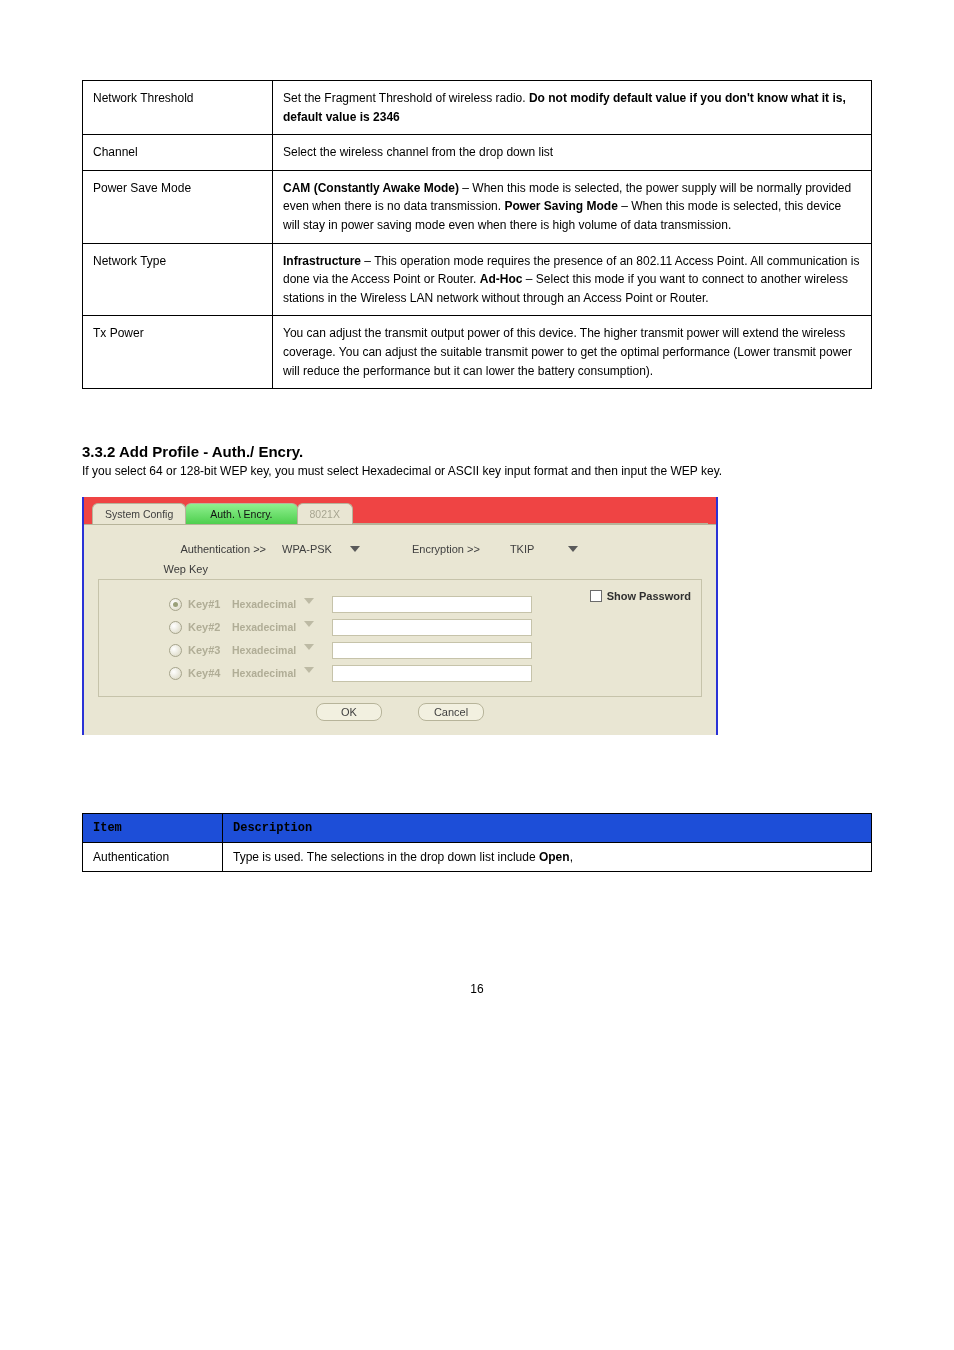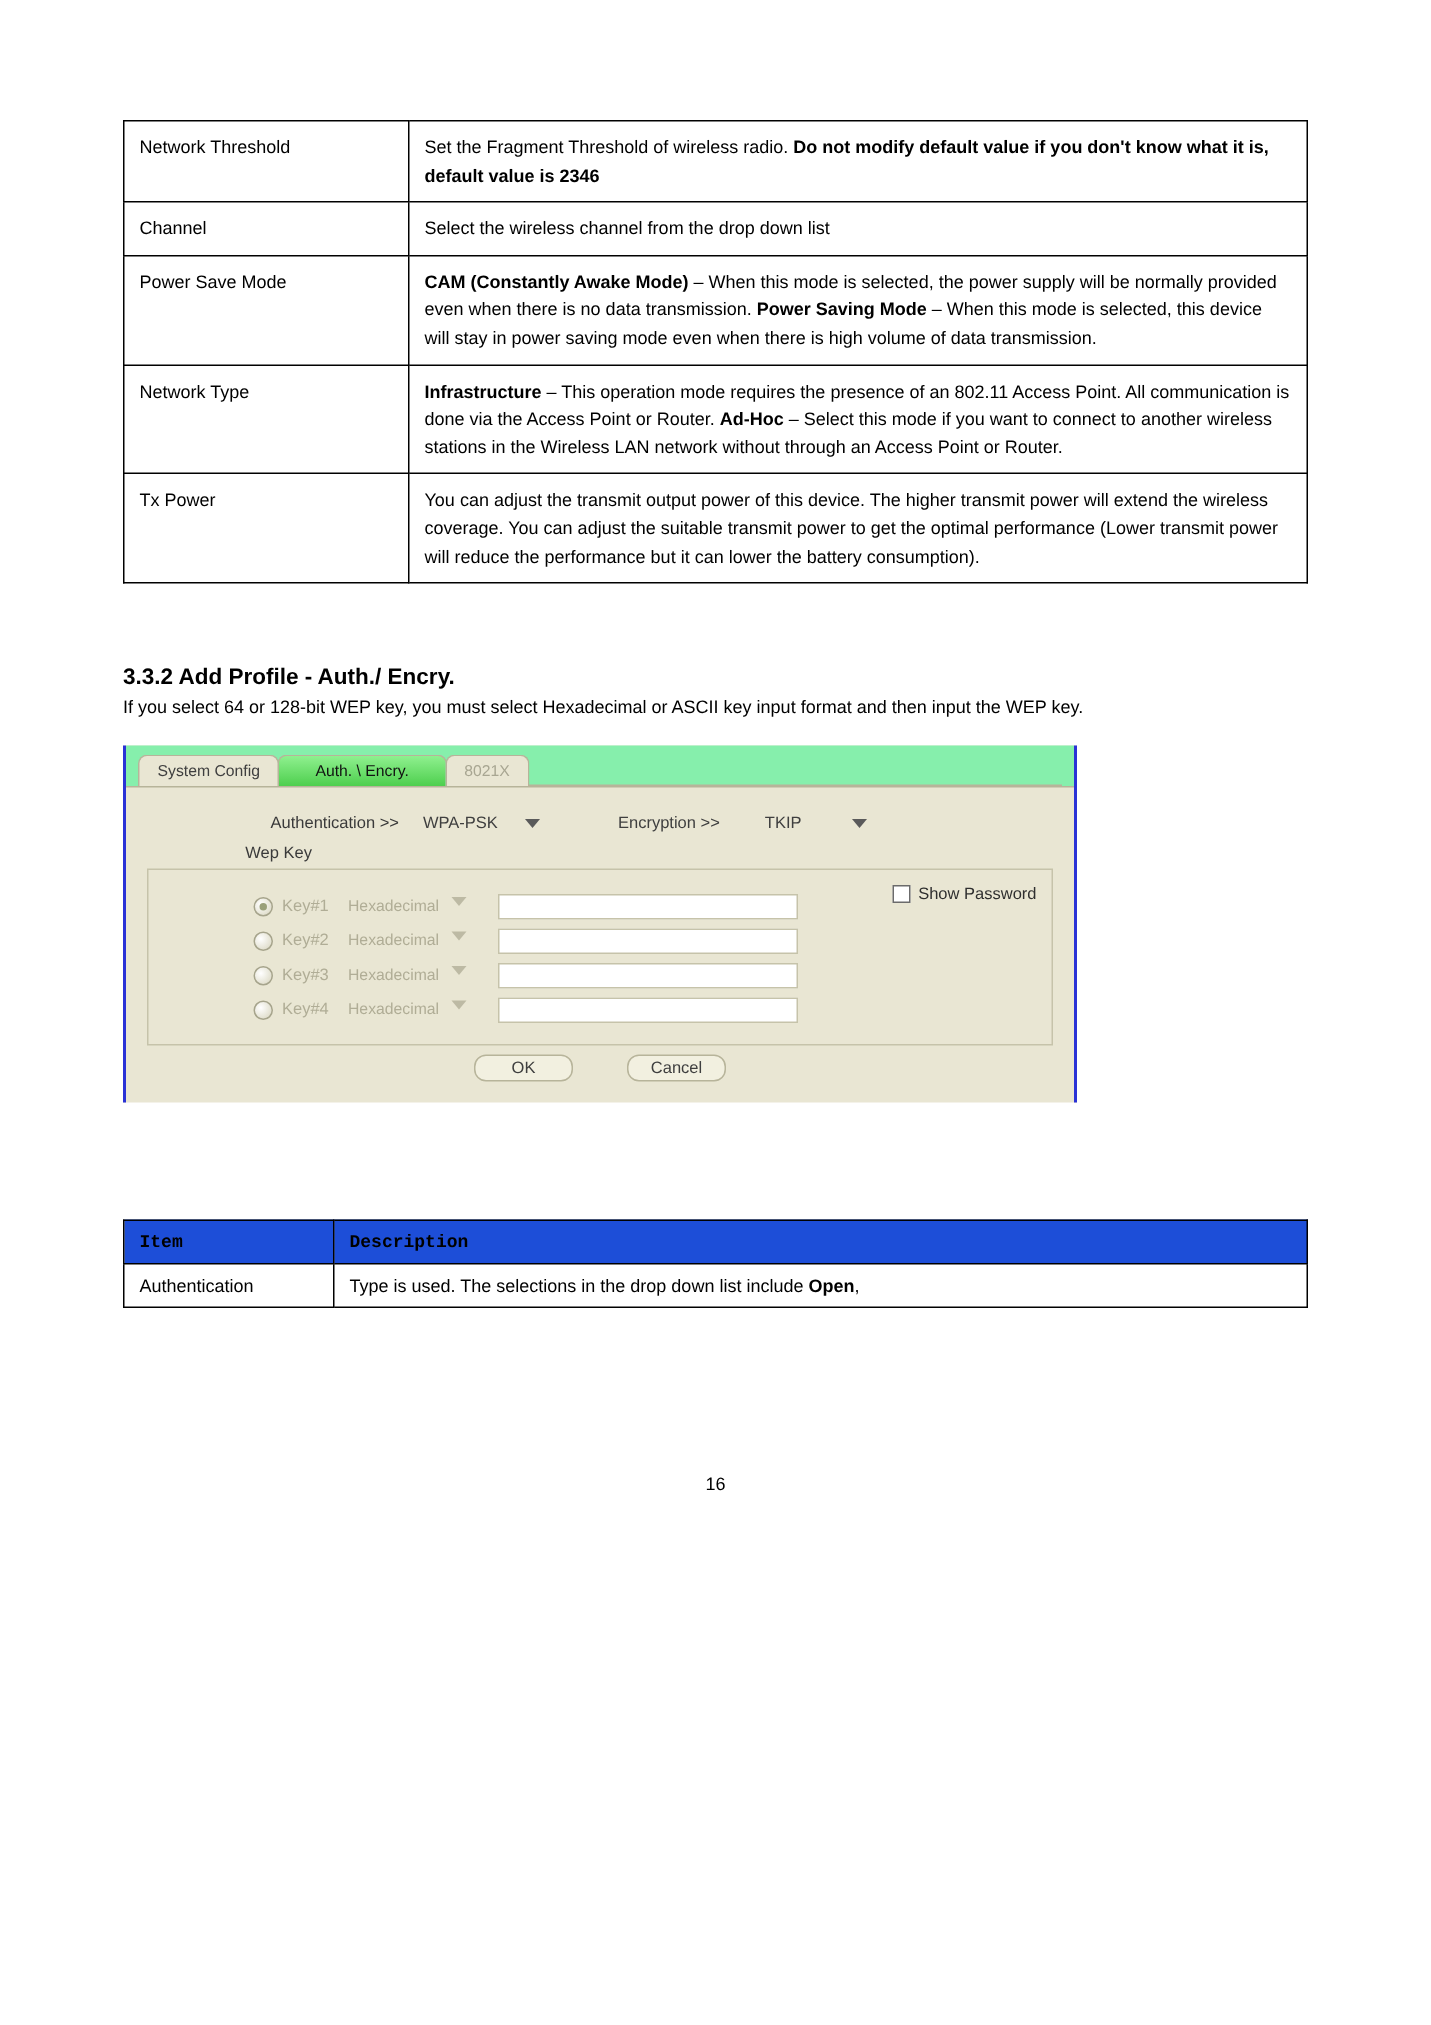--- a/index.html
+++ b/index.html
@@ -48,21 +48,21 @@
     background: #e9e6d3;
     font-family: Tahoma, Arial, sans-serif;
     font-size: 11px;
     color: #3f3f3f;
   }
   .tabs {
     display: flex;
     padding: 6px 8px 0 8px;
     gap: 0;
     align-items: flex-end;
-    background: #86efac;
+    background: #ef4444;
   }
   .tab {
     padding: 4px 12px;
     border: 1px solid #b7b49a;
     border-bottom: none;
     border-top-left-radius: 6px;
     border-top-right-radius: 6px;
     background: #e9e6d3;
     font-size: 10.5px;
     margin-right: -1px;
@@ -128,20 +128,21 @@
     display: inline-block;
     width: 1px; height: 12px;
     background: #000;
     margin: 3px 0 0 3px;
   }
   .fieldset {
     border: 1px solid #c6c3aa;
     margin-top: 4px;
     padding: 10px 12px 8px 12px;
     position: relative;
+    font-weight: bold;
   }
   .keyrow {
     display: flex;
     align-items: center;
     margin: 6px 0;
   }
   .radio {
     width: 13px; height: 13px;
     border-radius: 50%;
     border: 1px solid #a6a48c;

